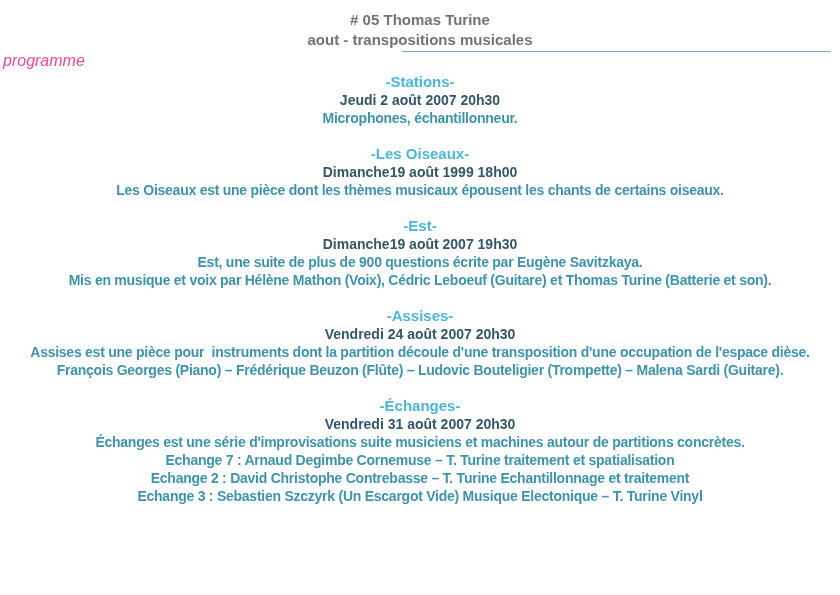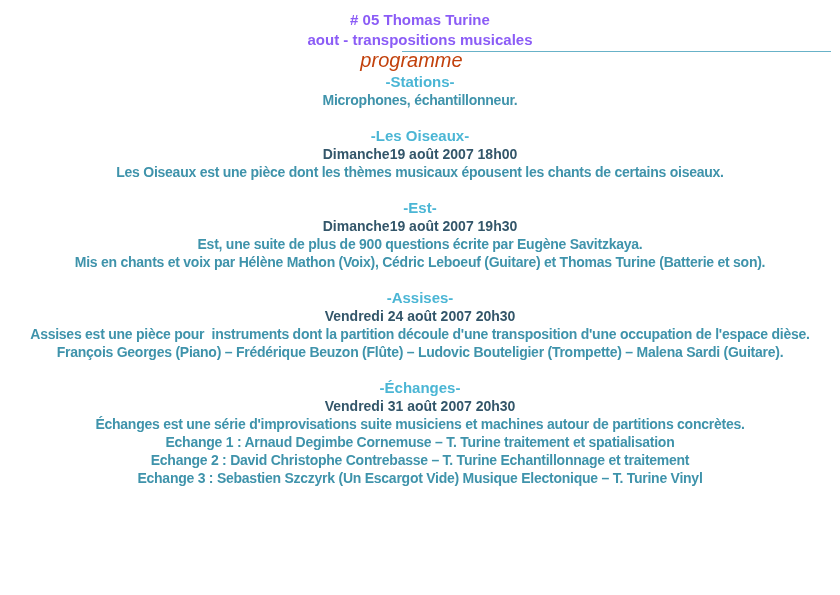--- a/index.html
+++ b/index.html
@@ -12,38 +12,38 @@
     width: 840px;
     height: 595px;
     overflow: hidden;
     padding: 10px 3px 0 3px;
     background: #FFFFFF;
     font-family: "Liberation Sans", sans-serif;
     font-weight: bold;
     text-align: center;
   }
   .title-line {
-    color: #8b5cf6;
+    color: #737373;
     font-size: 15px;
     line-height: 20px;
     white-space: pre-wrap;
   }
   .header-rule {
     height: 0;
     border: none;
     border-top: 1.5px solid #68B2C8;
     margin: 1px 6px 0 399px;
   }
   .programme-label {
-    color: #c2410c;
-    font-size: 20px;
+    color: #ec4899;
+    font-size: 16px;
     line-height: 17px;
     font-weight: normal;
     font-style: italic;
-    text-align: center;
+    text-align: left;
     padding-right: 17px;
   }
   .sections {
     margin-top: 4px;
   }
   .event {
     margin: 0 0 18px 0;
   }
   .event:last-child {
     margin-bottom: 8px;
@@ -79,47 +79,48 @@
     <div class="title-line"># 05 Thomas Turine</div>
     <div class="title-line">aout - transpositions musicales</div>
     <hr class="header-rule">
     <div class="programme-label">programme</div>
   </header>
 
   <main class="sections">
 
     <section class="event">
       <h2 class="event-header">-Stations-</h2>
+      <p class="event-date">Jeudi 2 août 2007 20h30</p>
       <p class="event-line">Microphones, échantillonneur.</p>
     </section>
 
     <section class="event">
       <h2 class="event-header">-Les Oiseaux-</h2>
-      <p class="event-date">Dimanche19 août 2007 18h00</p>
+      <p class="event-date">Dimanche19 août 1999 18h00</p>
       <p class="event-line">Les Oiseaux est une pièce dont les thèmes musicaux épousent les chants de certains oiseaux.</p>
     </section>
 
     <section class="event">
       <h2 class="event-header">-Est-</h2>
       <p class="event-date">Dimanche19 août 2007 19h30</p>
       <p class="event-line">Est, une suite de plus de 900 questions écrite par Eugène Savitzkaya.</p>
-      <p class="event-line">Mis en chants et voix par Hélène Mathon (Voix), Cédric Leboeuf (Guitare) et Thomas Turine (Batterie et son).</p>
+      <p class="event-line">Mis en musique et voix par Hélène Mathon (Voix), Cédric Leboeuf (Guitare) et Thomas Turine (Batterie et son).</p>
     </section>
 
     <section class="event">
       <h2 class="event-header">-Assises-</h2>
       <p class="event-date">Vendredi 24 août 2007 20h30</p>
       <p class="event-line">Assises est une pièce pour  instruments dont la partition découle d'une transposition d'une occupation de l'espace dièse.</p>
       <p class="event-line">François Georges (Piano) – Frédérique Beuzon (Flûte) – Ludovic Bouteligier (Trompette) – Malena Sardi (Guitare).</p>
     </section>
 
     <section class="event">
       <h2 class="event-header">-Échanges-</h2>
       <p class="event-date">Vendredi 31 août 2007 20h30</p>
       <p class="event-line">Échanges est une série d'improvisations suite musiciens et machines autour de partitions concrètes.</p>
-      <p class="event-line">Echange 1 : Arnaud Degimbe Cornemuse – T. Turine traitement et spatialisation</p>
+      <p class="event-line">Echange 7 : Arnaud Degimbe Cornemuse – T. Turine traitement et spatialisation</p>
       <p class="event-line">Echange 2 : David Christophe Contrebasse – T. Turine Echantillonnage et traitement</p>
       <p class="event-line">Echange 3 : Sebastien Szczyrk (Un Escargot Vide) Musique Electonique – T. Turine Vinyl</p>
     </section>
 
   </main>
 
 </div>
 
 </body></html>

